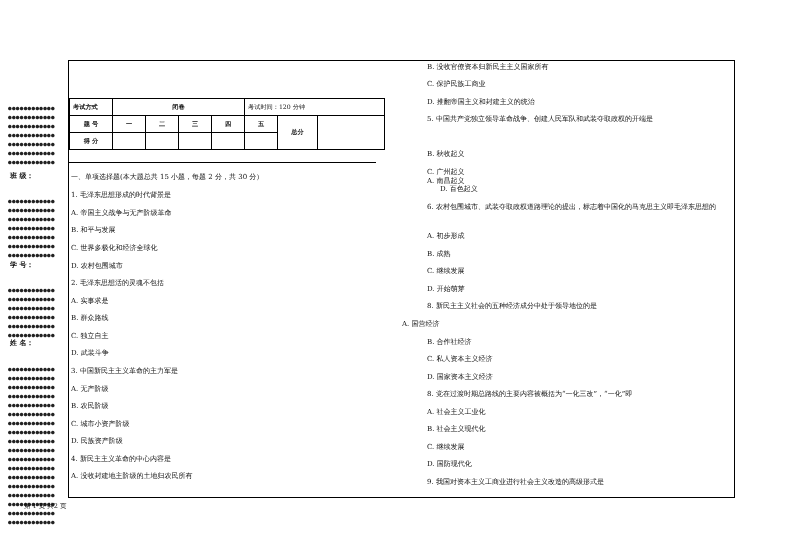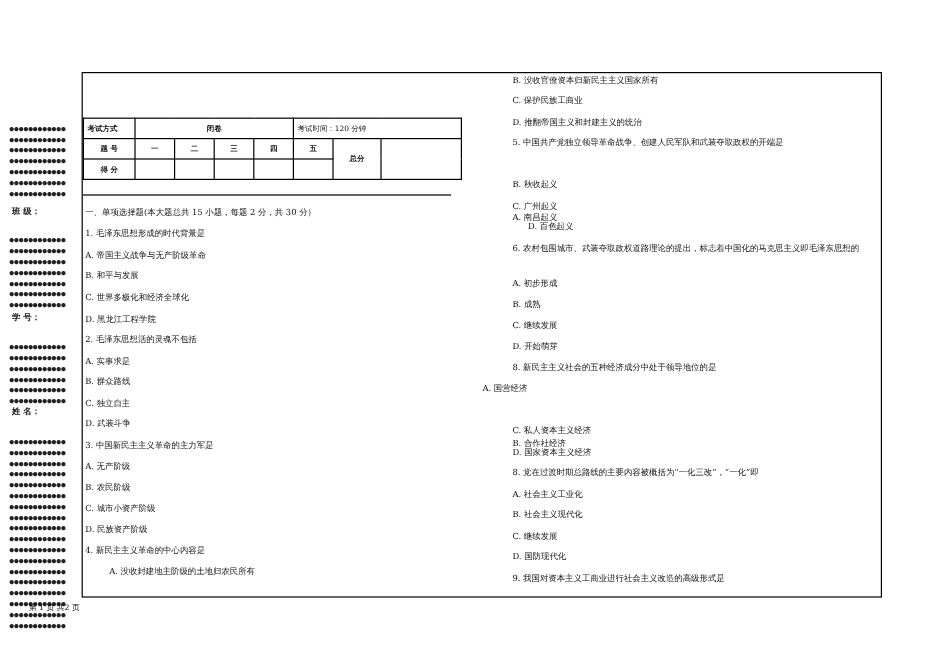--- a/index.html
+++ b/index.html
@@ -103,52 +103,52 @@
 
 <div class="rule"></div>
 
 <div class="q" style="left:71px; top:172px;">一、单项选择题(本大题总共 15 小题，每题 2 分，共 30 分）</div>
 
 <div>
   <div class="q" style="left:71px; top:190px;">1. 毛泽东思想形成的时代背景是</div>
   <div class="q" style="left:71px; top:208px;">A. 帝国主义战争与无产阶级革命</div>
   <div class="q" style="left:71px; top:225px;">B. 和平与发展</div>
   <div class="q" style="left:71px; top:243px;">C. 世界多极化和经济全球化</div>
-  <div class="q" style="left:71px; top:261px;">D. 黑龙江工程学院</div>
+  <div class="q" style="left:71px; top:261px;">D. 农村包围城市</div>
   <div class="q" style="left:71px; top:278px;">2. 毛泽东思想活的灵魂不包括</div>
   <div class="q" style="left:71px; top:296px;">A. 实事求是</div>
   <div class="q" style="left:71px; top:313px;">B. 群众路线</div>
   <div class="q" style="left:71px; top:331px;">C. 独立自主</div>
   <div class="q" style="left:71px; top:348px;">D. 武装斗争</div>
   <div class="q" style="left:71px; top:366px;">3. 中国新民主主义革命的主力军是</div>
   <div class="q" style="left:71px; top:384px;">A. 无产阶级</div>
   <div class="q" style="left:71px; top:401px;">B. 农民阶级</div>
   <div class="q" style="left:71px; top:419px;">C. 城市小资产阶级</div>
   <div class="q" style="left:71px; top:436px;">D. 民族资产阶级</div>
   <div class="q" style="left:71px; top:454px;">4. 新民主主义革命的中心内容是</div>
-  <div class="q" style="left:71px; top:471px;margin-left:20px;">A. 没收封建地主阶级的土地归农民所有</div>
+  <div class="q" style="left:71px; top:471px;">A. 没收封建地主阶级的土地归农民所有</div>
 </div>
 
 <div>
   <div class="q" style="left:427px; top:62px;">B. 没收官僚资本归新民主主义国家所有</div>
   <div class="q" style="left:427px; top:79px;">C. 保护民族工商业</div>
   <div class="q" style="left:427px; top:97px;">D. 推翻帝国主义和封建主义的统治</div>
   <div class="q" style="left:427px; top:114px;">5. 中国共产党独立领导革命战争、创建人民军队和武装夺取政权的开端是</div>
   <div class="q" style="left:427px; top:132px;margin-top:44px;">A. 南昌起义</div>
   <div class="q" style="left:427px; top:149px;">B. 秋收起义</div>
   <div class="q" style="left:427px; top:167px;">C. 广州起义</div>
   <div class="q" style="left:440px; top:184px;">D. 百色起义</div>
   <div class="q wrap" style="left:427px; top:202px; width:306px;">6. 农村包围城市、武装夺取政权道路理论的提出，标志着中国化的马克思主义即毛泽东思想的</div>
   <div class="q" style="left:427px; top:231px;">A. 初步形成</div>
   <div class="q" style="left:427px; top:249px;">B. 成熟</div>
   <div class="q" style="left:427px; top:266px;">C. 继续发展</div>
   <div class="q" style="left:427px; top:284px;">D. 开始萌芽</div>
   <div class="q" style="left:427px; top:301px;">8. 新民主主义社会的五种经济成分中处于领导地位的是</div>
   <div class="q" style="left:402px; top:319px;">A. 国营经济</div>
-  <div class="q" style="left:427px; top:337px;margin-top:28px;">B. 合作社经济</div>
+  <div class="q" style="left:427px; top:337px;">B. 合作社经济</div>
   <div class="q" style="left:427px; top:354px;">C. 私人资本主义经济</div>
   <div class="q" style="left:427px; top:372px;">D. 国家资本主义经济</div>
   <div class="q" style="left:427px; top:389px;">8. 党在过渡时期总路线的主要内容被概括为“一化三改”，“一化”即</div>
   <div class="q" style="left:427px; top:407px;">A. 社会主义工业化</div>
   <div class="q" style="left:427px; top:424px;">B. 社会主义现代化</div>
   <div class="q" style="left:427px; top:442px;">C. 继续发展</div>
   <div class="q" style="left:427px; top:459px;">D. 国防现代化</div>
   <div class="q" style="left:427px; top:477px;">9. 我国对资本主义工商业进行社会主义改造的高级形式是</div>
 </div>
 

